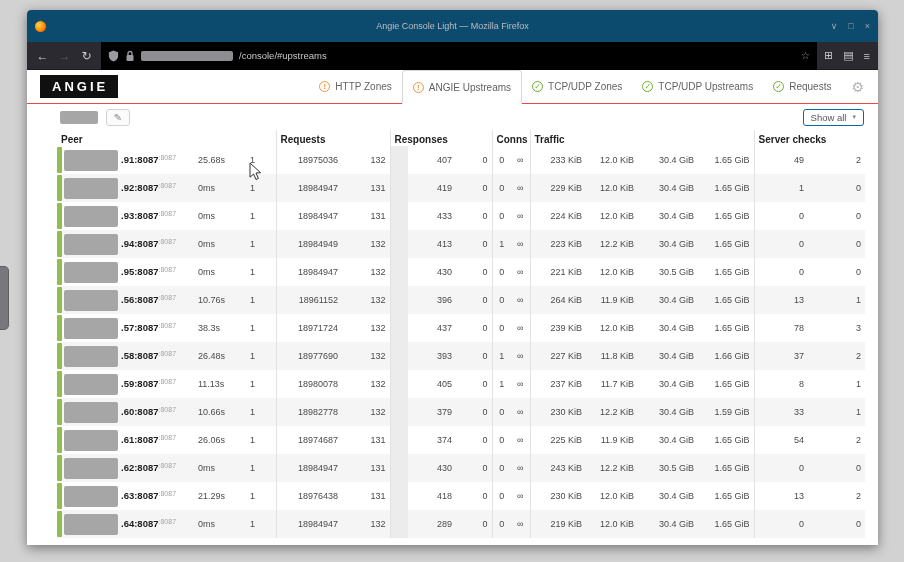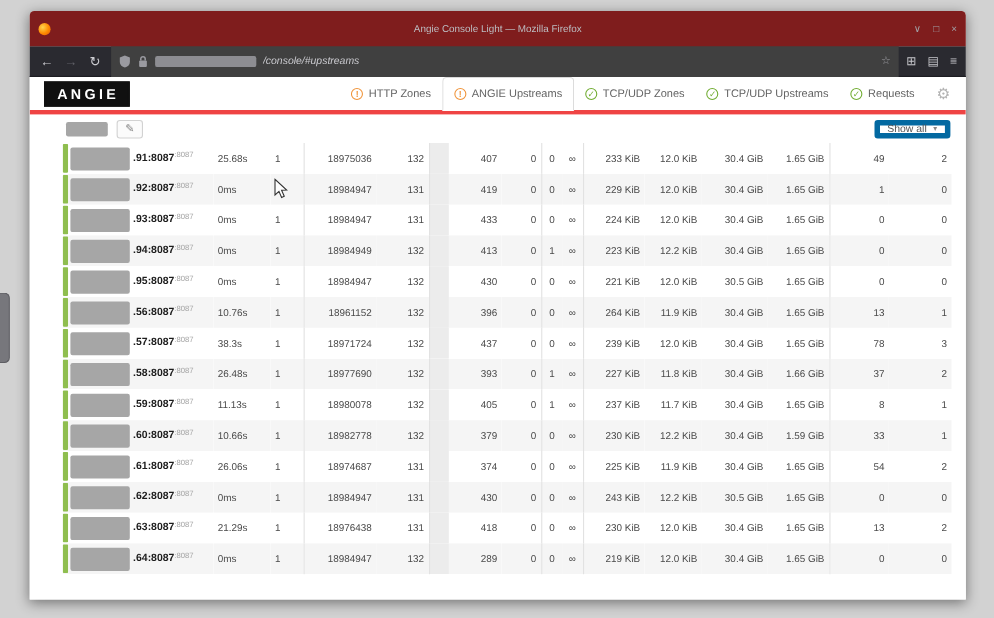--- a/index.html
+++ b/index.html
@@ -18,53 +18,53 @@
     border-radius:0 5px 5px 0;
   }
 
   
   .window {
     position:absolute; left:27px; top:10px; width:851px; height:535px;
     background:#fff; box-shadow:0 3px 12px rgba(0,0,0,.45);
     display:flex; flex-direction:column; border-radius:4px 4px 0 0;
   }
   .titlebar {
-    flex:none; height:28px; background:#7f1d1d; border-radius:4px 4px 0 0;
+    flex:none; height:28px; background:#0c4a6e; border-radius:4px 4px 0 0;
     display:flex; align-items:center; padding:16px 8px; position:relative;
   }
   .ff-icon { width:11px; height:11px; border-radius:50%; flex:none;
     background:radial-gradient(circle at 35% 35%, #ffd54d, #ff8a00 55%, #e2540a); }
   .win-title { position:absolute; left:0; right:0; text-align:center;
     font-size:9px; color:#bdbdc2; pointer-events:none; }
   .win-controls { margin-left:auto; display:flex; gap:11px; color:#a2a2a8;
     font-size:9px; z-index:2; line-height:18px; }
   .win-controls span { cursor:default; }
 
   .navbar {
     flex:none; height:28px; background:#2a2a30; display:flex; align-items:center;
     padding:0 8px; gap:7px; border-bottom:1px solid #1c1c21;
   }
   .nav-btn { color:#cbcbd0; font-size:12px; width:15px; text-align:center; line-height:1; }
   .nav-btn.dim { color:#5f5f66; }
   .urlbar {
-    flex:1; height:36px; background:#404040; border-radius:3px;
-    display:flex; align-items:center; padding:0 7px; gap:6px; min-width:0;font-style:italic;
+    flex:1; height:36px; background:#000000; border-radius:3px;
+    display:flex; align-items:center; padding:0 7px; gap:6px; min-width:0;
   }
   .urlbar svg { flex:none; }
   .url-redact { width:92px; height:10px; background:#8d8d92; border-radius:2px; flex:none; }
   .url-path { color:#c9c9ce; font-size:9.5px; white-space:nowrap; overflow:hidden; }
   .url-star { margin-left:auto; color:#9a9aa0; font-size:10px; }
   .nav-right { display:flex; gap:10px; align-items:center; color:#c6c6cb; font-size:11px; }
 
   
   .page { flex:1; background:#fff; display:flex; flex-direction:column; overflow:hidden; }
 
   .page-header {
     flex:none; height:34px; display:flex; align-items:stretch;
-    padding:0 10px 0 13px; border-bottom:4px solid #ef4444;
+    padding:0 10px 0 13px; border-bottom:1px solid #ef4444;
   }
   .logo {
     align-self:center; border:2px solid #101010; color:#101010; background:#101010;
     font-weight:bold; font-size:13px; letter-spacing:3px; padding:2px 8px 2px 10px;
     color:#fff;
   }
   .tabs { margin-left:auto; display:flex; align-items:stretch; }
   .tab { display:flex; align-items:center; gap:5px; padding:0 10px;
     font-size:10px; color:#636363; white-space:nowrap; cursor:default; }
   .tab.active { border:1px solid #d9d9d9; border-bottom-color:#fff;
@@ -75,21 +75,21 @@
   .ticon.ok   { border:1px solid #72ad33; color:#72ad33; }
   .gear-btn { display:flex; align-items:center; padding:0 4px 0 10px;
     color:#b3b3b3; font-size:14px; }
 
   .subtoolbar { flex:none; height:26px; display:flex; align-items:center;
     padding:0 14px 0 33px; }
   .upstream-redact { width:38px; height:13px; background:#a6a6a6; border-radius:2px; }
   .edit-btn { margin-left:8px; width:24px; height:17px; border:1px solid #d2d2d2;
     border-radius:3px; background:#fbfbfb; color:#8a8a8a; font-size:10px;
     line-height:15px; text-align:center; padding:0; }
-  .show-all { margin-left:auto; border:5px solid #0369a1; border-radius:3px;
+  .show-all { margin-left:auto; border:1px solid #0369a1; border-radius:3px;
     height:17px; display:flex; align-items:center; gap:6px; padding:0 7px;
     font-size:9.5px; color:#555; background:#fff; }
   .show-all .caret { font-size:7px; color:#888; }
 
   
   table { border-collapse:collapse; table-layout:fixed; width:808px;
     margin-left:30px; font-size:9px; color:#4a4a4a; }
   th,td { white-space:nowrap; overflow:hidden; }
   th { font-weight:normal; }
   .group-row th { font-size:10px; font-weight:bold; color:#212121;
@@ -209,20 +209,28 @@
         <col style="width:19px">
           <col style="width:19px">
         <col style="width:56px">
           <col style="width:52px">
           <col style="width:60px">
           <col style="width:56px">
         <col style="width:54px">
           <col style="width:57px">
       </colgroup>
       <thead>
+        <tr class="group-row">
+          <th colspan="4">Peer</th>
+          <th colspan="2" class="bL">Requests</th>
+          <th colspan="3" class="bL">Responses</th>
+          <th colspan="2" class="bL">Conns</th>
+          <th colspan="4" class="bL">Traffic</th>
+          <th colspan="2" class="bL">Server checks</th>
+        </tr>
       </thead>
       <tbody>
           <tr>
     <td class="bar-cell">
               <div class="statusbar"></div>
             </td>
     <td class="name-cell">
       <div class="name-wrap">
         <span class="name-redact"></span>
         <span class="nm">

